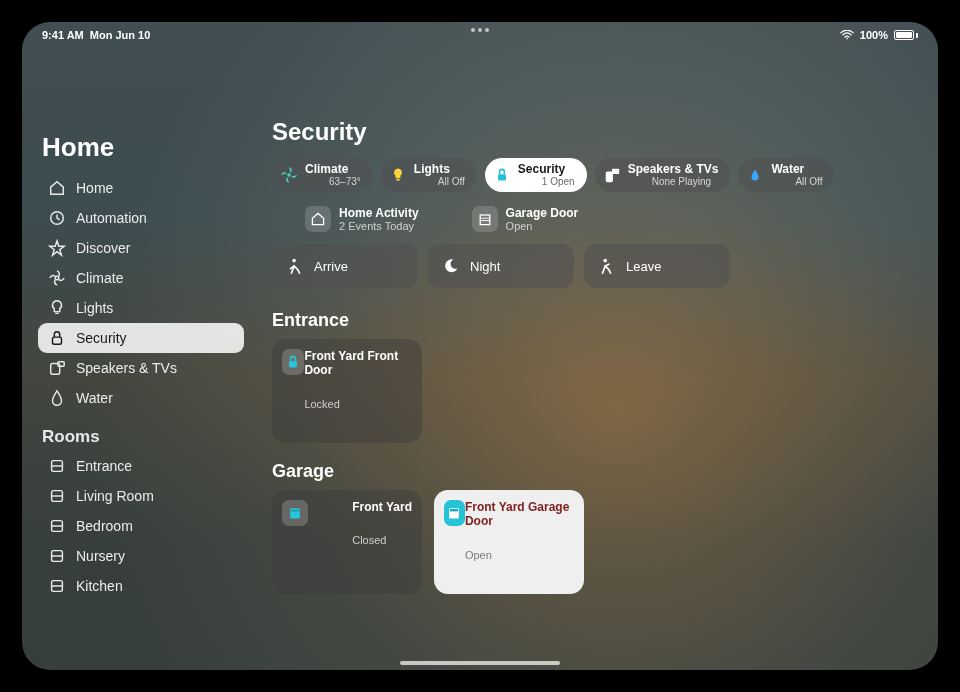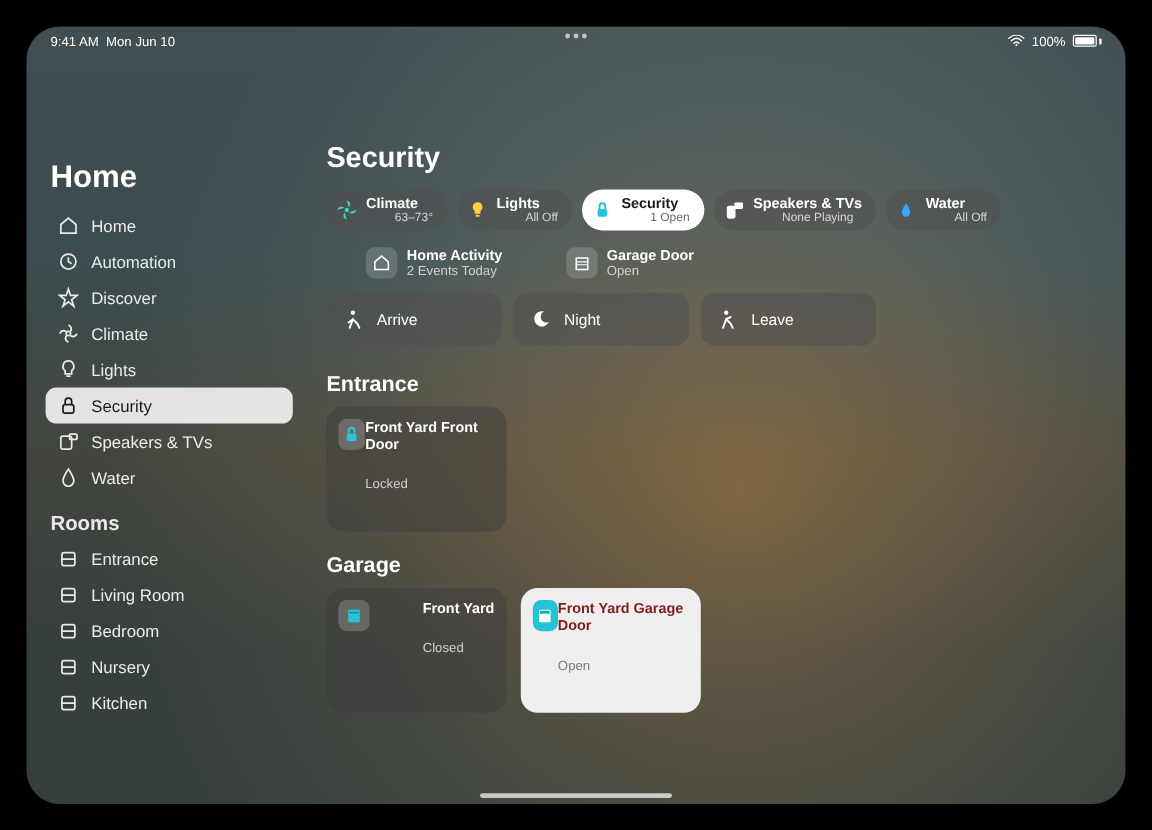--- a/index.html
+++ b/index.html
@@ -16,21 +16,21 @@
       linear-gradient(180deg, #667072 0%, #5b6b6c 30%, #6a5b43 55%, #4c4a3f 80%);
     color: #fff;
   }
 
   
   .status-bar {
     position: absolute; top: 0; left: 0; right: 0; height: 22px;
     display: flex; justify-content: space-between; align-items: center;
     padding: 4px 20px 0 20px; font-size: 11px; font-weight: 500; color: #fff;
   }
-  .status-left, .status-right { display: flex; gap: 6px; align-items: flex-start; }
+  .status-left, .status-right { display: flex; gap: 6px; align-items: center; font-weight: bold; }
   .status-center {
     position: absolute; left: 50%; top: 6px; transform: translateX(-50%);
     display: flex; gap: 3px;
   }
   .status-center .dot { width: 4px; height: 4px; background: #c5c5c5; border-radius: 50%; }
   .battery { display: inline-flex; align-items: center; gap: 2px; }
   .battery .body { width: 20px; height: 10px; border: 1px solid #fff; border-radius: 2px; position: relative; }
   .battery .body::after { content: ""; position: absolute; inset: 1px; background: #fff; border-radius: 1px; }
   .battery .tip { width: 2px; height: 5px; background: #fff; border-radius: 0 1px 1px 0; }
 

